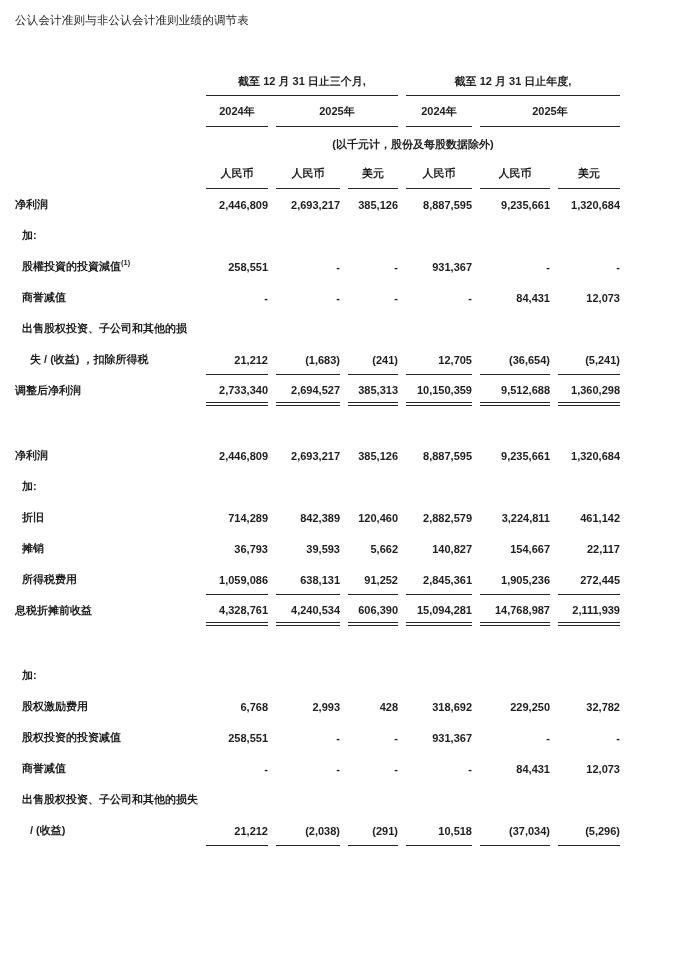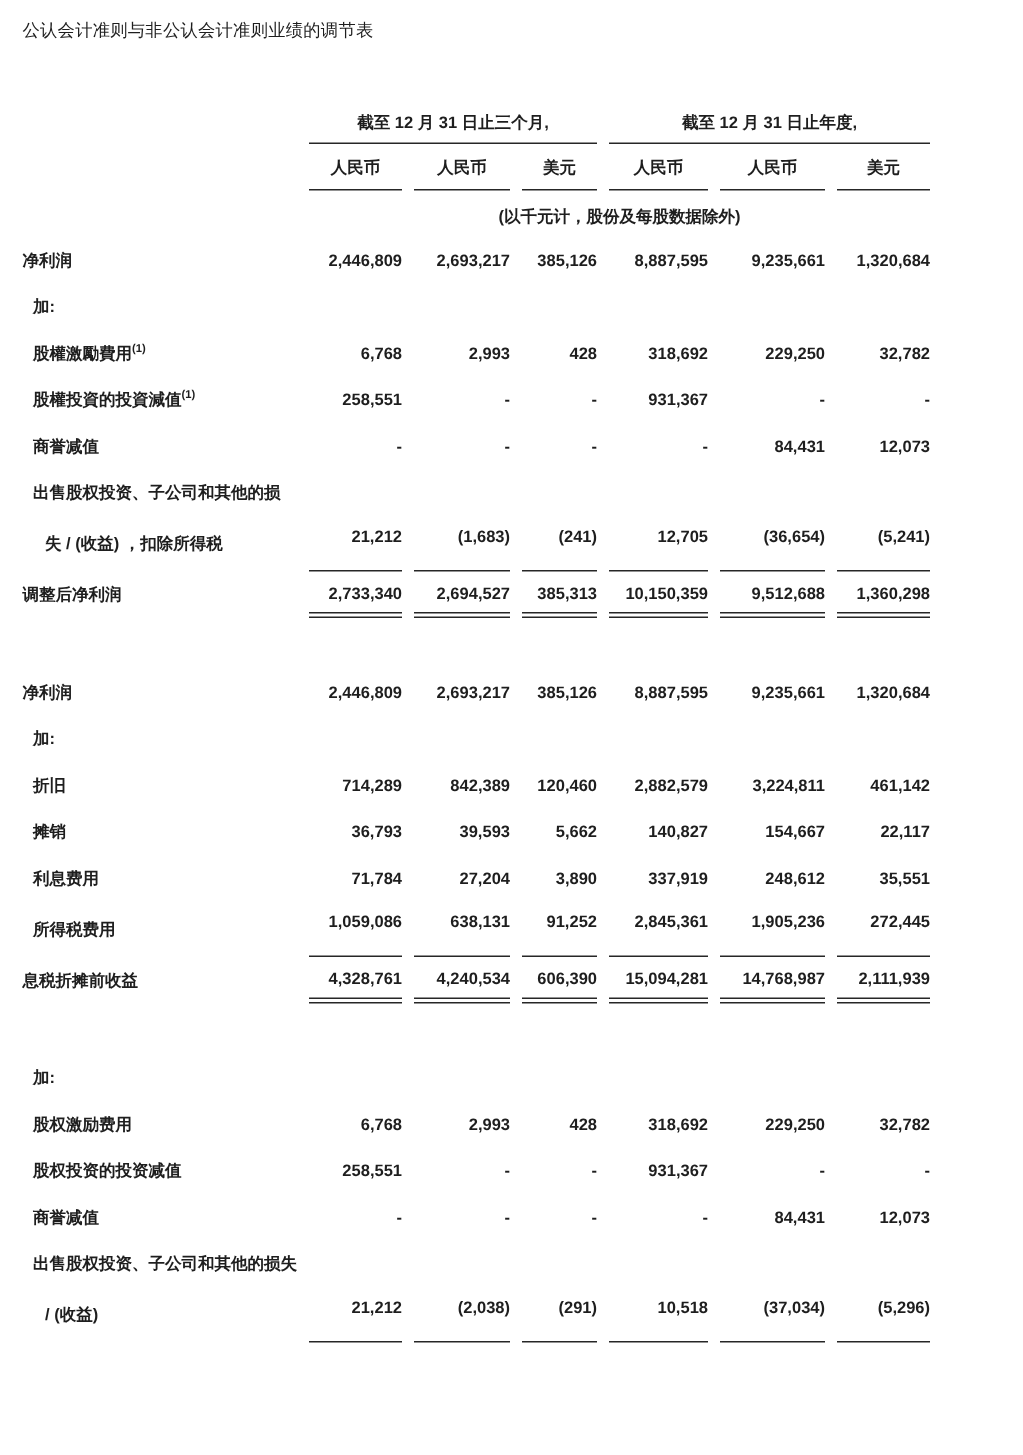--- a/index.html
+++ b/index.html
@@ -73,21 +73,21 @@
     text-align: right;
     padding: 8px 0;
     white-space: nowrap;
   }
   sup {
     font-size: 7.5px;
     vertical-align: super;
     line-height: 0;
   }
 
-  tr.rule-single td.num { border-bottom: 1.5px solid #262626; padding-bottom: 16px; }
+  tr.rule-single td.num { border-bottom: 1.5px solid #262626; padding-bottom: 6px; }
   tr.rule-double td.num { border-bottom: 4px double #262626; padding-bottom: 5px; }
   tr.gap td { height: 34px; padding: 0; }
 </style>
 </head>
 <body>
 
 <div class="page">
 
   <div class="doc-title">公认会计准则与非公认会计准则业绩的调节表</div>
 
@@ -102,59 +102,57 @@
         <col class="c6">
     </colgroup>
     <thead>
       <tr>
         <td class="lbl"></td>
         <th class="grp" colspan="3">截至 12 月 31 日止三个月,</th>
         <th class="grp" colspan="3">截至 12 月 31 日止年度,</th>
       </tr>
       <tr>
         <td class="lbl"></td>
+        <th class="yr">2024年</th>
+        <th class="yr" colspan="2">2025年</th>
+        <th class="yr">2024年</th>
+        <th class="yr" colspan="2">2025年</th>
+      </tr>
+      <tr>
+        <td class="lbl"></td>
+        <th class="unit" colspan="6">(以千元计，股份及每股数据除外)</th>
+      </tr>
+      <tr>
+        <td class="lbl"></td>
         <th class="cur">人民币</th>
         <th class="cur">人民币</th>
         <th class="cur">美元</th>
         <th class="cur">人民币</th>
         <th class="cur">人民币</th>
         <th class="cur">美元</th>
       </tr>
-      <tr>
-        <td class="lbl"></td>
-        <th class="unit" colspan="6">(以千元计，股份及每股数据除外)</th>
-      </tr>
     </thead>
     <tbody>
         <tr>
           <td class="lbl ind0">净利润</td>
           <td class="num">2,446,809</td>
           <td class="num">2,693,217</td>
           <td class="num">385,126</td>
           <td class="num">8,887,595</td>
           <td class="num">9,235,661</td>
           <td class="num">1,320,684</td>
         </tr>
         <tr>
           <td class="lbl ind1">加:</td>
           <td class="num"></td>
           <td class="num"></td>
           <td class="num"></td>
           <td class="num"></td>
           <td class="num"></td>
           <td class="num"></td>
-        </tr>
-        <tr>
-          <td class="lbl ind1">股權激勵費用<sup>(1)</sup></td>
-          <td class="num">6,768</td>
-          <td class="num">2,993</td>
-          <td class="num">428</td>
-          <td class="num">318,692</td>
-          <td class="num">229,250</td>
-          <td class="num">32,782</td>
         </tr>
         <tr>
           <td class="lbl ind1">股權投資的投資減值<sup>(1)</sup></td>
           <td class="num">258,551</td>
           <td class="num">-</td>
           <td class="num">-</td>
           <td class="num">931,367</td>
           <td class="num">-</td>
           <td class="num">-</td>
         </tr>
@@ -226,29 +224,20 @@
         </tr>
         <tr>
           <td class="lbl ind1">摊销</td>
           <td class="num">36,793</td>
           <td class="num">39,593</td>
           <td class="num">5,662</td>
           <td class="num">140,827</td>
           <td class="num">154,667</td>
           <td class="num">22,117</td>
         </tr>
-        <tr>
-          <td class="lbl ind1">利息费用</td>
-          <td class="num">71,784</td>
-          <td class="num">27,204</td>
-          <td class="num">3,890</td>
-          <td class="num">337,919</td>
-          <td class="num">248,612</td>
-          <td class="num">35,551</td>
-        </tr>
         <tr class="rule-single">
           <td class="lbl ind1">所得税费用</td>
           <td class="num">1,059,086</td>
           <td class="num">638,131</td>
           <td class="num">91,252</td>
           <td class="num">2,845,361</td>
           <td class="num">1,905,236</td>
           <td class="num">272,445</td>
         </tr>
         <tr class="rule-double">

